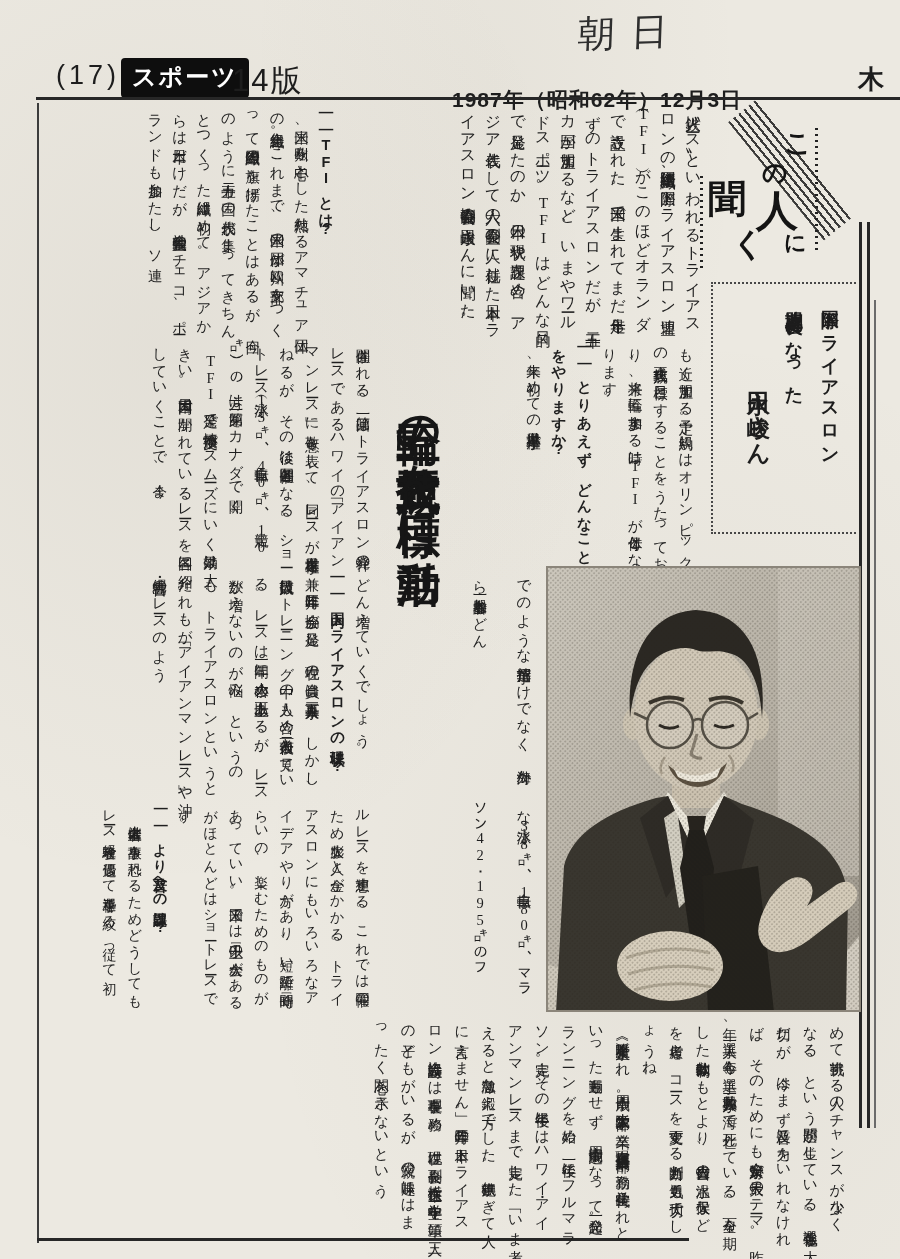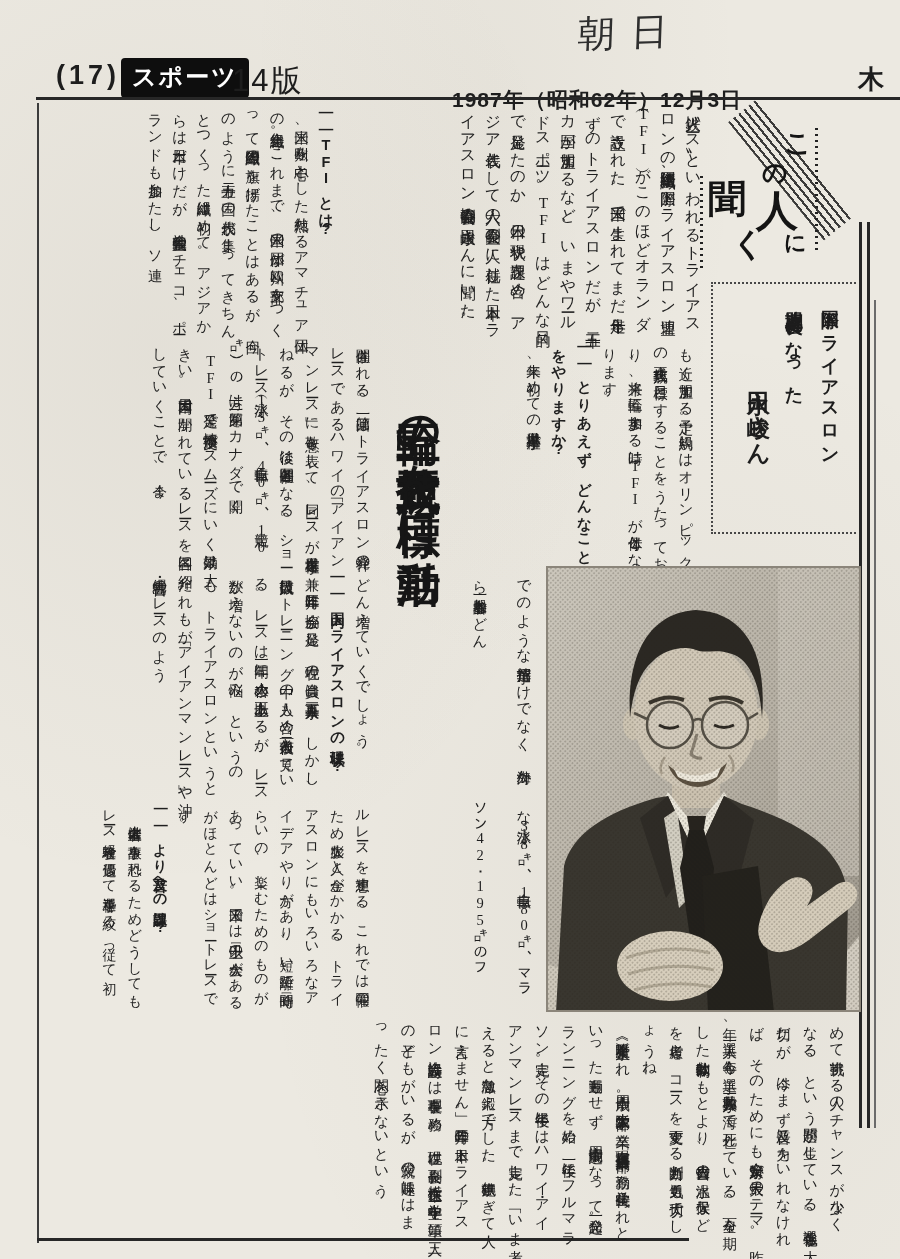--- a/index.html
+++ b/index.html
@@ -14,21 +14,21 @@
     font-family: "Liberation Serif", serif;
     color: #1d1d1d;
   }
   .abs { position: absolute; }
   .v { writing-mode: vertical-rl; text-orientation: upright; }
   .v p { margin: 0; }
 
   
   #hw-note { left:578px; top:8px; font-size:37px; letter-spacing:16px; color:#2e2e2e;
              transform: rotate(-2deg) skewX(-4deg); font-weight:400; }
-  #pg-num  { left:56px;  top:60px; font-family:"Liberation Sans",sans-serif; font-size:27px; letter-spacing:4px; font-weight:700;}
+  #pg-num  { left:56px;  top:60px; font-family:"Liberation Sans",sans-serif; font-size:27px; letter-spacing:4px; font-weight:400;}
   #badge   { left:121px; top:58px; background:#0e0e0e; color:#fff; font-family:"Liberation Sans",sans-serif;
              font-size:24px; font-weight:700; padding:3px 11px 5px; border-radius:4px; letter-spacing:2px;}
   #edition { left:232px; top:60px; font-family:"Liberation Sans",sans-serif; font-size:31px; letter-spacing:2px; font-weight:500;}
   #dateline{ left:452px; top:59px; font-family:"Liberation Sans",sans-serif; font-size:21px; letter-spacing:1px; font-weight:600;margin-top:27px;}
   #weekday { left:858px; top:62px; font-family:"Liberation Sans",sans-serif; font-size:26px; font-weight:600;}
 
   
   .rule { background:#272727; }
   #rule-top    { left:36px; top:97px;  width:864px; height:3px; }
   #rule-left   { left:37px; top:103px; width:2px;  height:1140px; background:#3c3c3c;}

